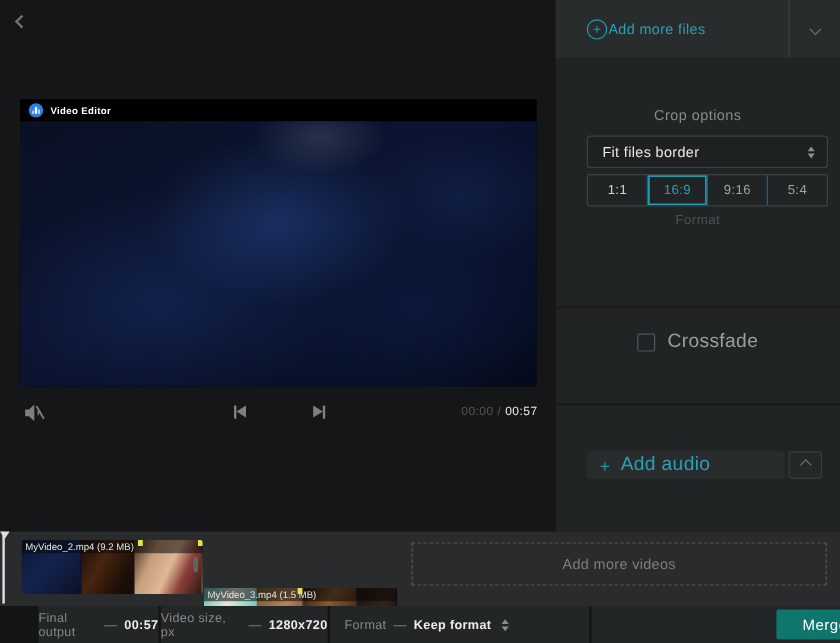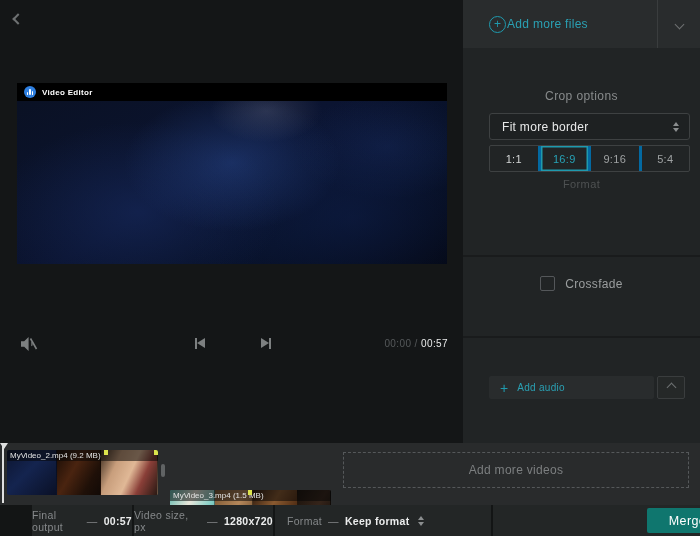--- a/index.html
+++ b/index.html
@@ -10,21 +10,21 @@
     -webkit-font-smoothing:antialiased;
   }
   
   .editor-pane { position:absolute; left:0; top:0; width:463px; height:443px; background:#141617; }
   .back-btn { position:absolute; left:14px; top:9px; width:16px; height:16px; cursor:pointer; }
   .chev { display:inline-block; width:8px; height:8px; border-right:2px solid #6e7172; border-bottom:2px solid #6e7172; }
   .chev.left { transform:rotate(135deg); }
   .chev.down { width:7px; height:7px; border-width:1.5px; transform:rotate(45deg); }
   .chev.up   { width:7px; height:7px; border-width:1.5px; transform:rotate(225deg); }
 
-  .video-frame { position:absolute; left:17px; top:83px; width:430px; height:181px; background:#000; }
+  .video-frame { position:absolute; left:17px; top:83px; width:430px; height:239px; background:#000; }
   .video-topbar { position:absolute; left:0; top:0; right:0; height:18px; background:#000; display:flex; align-items:center; padding-left:7px; }
   .logo-circle { width:12px; height:12px; border-radius:50%; background:#2e7fe0; display:flex; align-items:flex-end; justify-content:center; gap:1px; padding-bottom:3px; }
   .logo-circle i { display:block; width:1.5px; background:#fff; border-radius:1px; }
   .logo-circle i:nth-child(1){ height:3px; } .logo-circle i:nth-child(2){ height:6px; } .logo-circle i:nth-child(3){ height:4px; }
   .video-title { color:#ffffff; font-size:8px; font-weight:bold; letter-spacing:.3px; margin-left:6px; }
   .video-canvas {
     position:absolute; left:0; right:0; top:18px; bottom:0;
     background:
       radial-gradient(80px 45px at 58% 6%, rgba(120,125,150,.28), transparent 70%),
       radial-gradient(150px 95px at 50% 38%, rgba(40,72,142,.50), transparent 72%),
@@ -50,39 +50,39 @@
   .sb-header-label { color:#2aa0b3; font-size:12px; letter-spacing:.3px; margin-left:1px; }
   .sb-header-toggle { position:absolute; right:0; top:0; width:43px; height:48px; border-left:1px solid #3a3d3e; display:flex; align-items:center; justify-content:center; cursor:pointer; }
   .sb-divider { position:absolute; left:0; right:0; height:2px; background:#191b1c; }
   .crop-title { position:absolute; top:89px; left:0; width:100%; text-align:center; color:#888b8c; font-size:12px; letter-spacing:.4px; }
   .mode-select { position:absolute; top:113px; left:26px; width:201px; height:27px; background:#1e2122; border:1px solid #3e4142; border-radius:3px; display:flex; align-items:center; cursor:pointer; }
   .mode-select .value { color:#e8e9e9; font-size:12px; letter-spacing:.3px; margin-left:12px; flex:1; }
   .stepper { display:flex; flex-direction:column; gap:2px; margin-right:10px; }
   .tri-up-s   { width:0; height:0; border-left:3.5px solid transparent; border-right:3.5px solid transparent; border-bottom:4px solid #8b8e8f; }
   .tri-down-s { width:0; height:0; border-left:3.5px solid transparent; border-right:3.5px solid transparent; border-top:4px solid #8b8e8f; }
   .ratio-group { position:absolute; top:145px; left:26px; width:201px; height:27px; border:1px solid #3e4142; border-radius:2px; display:flex; }
-  .ratio-cell { flex:1; display:flex; align-items:center; justify-content:center; font-size:11px; letter-spacing:.3px; color:#9fa2a3; border-right:3px solid #0369a1; cursor:pointer; }
+  .ratio-cell { flex:1; display:flex; align-items:center; justify-content:center; font-size:11px; letter-spacing:.3px; color:#9fa2a3; border-right:1px solid #0369a1; cursor:pointer; }
   .ratio-cell:last-child { border-right:none; }
   .ratio-cell.first { color:#d4d6d6; }
   .ratio-cell.selected { color:#27a2b6; box-shadow:inset 0 0 0 1.5px #1f9aae; }
   .preset-label { position:absolute; top:178px; left:0; width:100%; text-align:center; color:#4e5152; font-size:11px; letter-spacing:.4px; }
   .crossfade-row { position:absolute; top:276px; left:0; width:100%; display:flex; align-items:center; justify-content:center; gap:10px; }
   .checkbox { width:15px; height:15px; border:1px solid #54575a; border-radius:2px; background:transparent; cursor:pointer; }
-  .crossfade-label { color:#9b9e9f; font-size:12px; letter-spacing:.3px; }
+  .crossfade-label { color:#9b9e9f; font-size:16px; letter-spacing:.3px; }
   .audio-bar { position:absolute; top:376px; left:26px; width:165px; height:23px; background:#292c2d; border-radius:2px; display:flex; align-items:center; cursor:pointer; }
   .audio-plus { color:#1f9aae; font-size:14px; line-height:1; margin-left:11px; }
-  .audio-label { color:#2aa0b3; font-size:10px; letter-spacing:.3px; margin-left:9px; }
+  .audio-label { color:#2aa0b3; font-size:16px; letter-spacing:.3px; margin-left:9px; }
   .audio-toggle { position:absolute; top:376px; left:194px; width:28px; height:23px; background:#252828; border:1px solid #3a3d3e; border-radius:2px; display:flex; align-items:center; justify-content:center; cursor:pointer; }
 
   
   .timeline { position:absolute; left:0; top:443px; width:700px; height:62px; background:#292b2c; }
   .playhead { position:absolute; left:2px; top:1px; width:2px; height:59px; background:#dfe0e0; z-index:5; }
   .playhead-flag { position:absolute; left:0; top:0; width:0; height:0; border-left:4px solid transparent; border-right:4px solid transparent; border-top:6px solid #dfe0e0; z-index:6; }
   .clip { position:absolute; top:7px; height:45px; border-radius:2px; overflow:hidden; cursor:pointer; }
-  .clip-1 { left:7px; width:151px; }
+  .clip-1 { left:18px; width:151px; }
   .clip-2 { left:170px; width:161px;margin-top:40px; }
   .film { position:absolute; inset:0; display:flex; }
   .film span { display:block; height:100%; border-right:1px solid rgba(0,0,0,.45); }
   .clip-label { position:absolute; left:0; top:0; right:0; height:11px; background:rgba(8,8,8,.55); color:#e2e3e3; font-size:8px; line-height:11px; padding-left:3px; white-space:nowrap; overflow:hidden; z-index:2; }
   .trim-mark { position:absolute; top:0; width:4px; height:5px; background:#dce44c; z-index:3; }
   .clip-handle { position:absolute; left:161px; top:21px; width:4px; height:13px; background:#606364; border-radius:2px; cursor:ew-resize; }
   .add-videos-box { position:absolute; left:343px; top:9px; width:346px; height:36px; border:1px dashed #55585a; display:flex; align-items:center; justify-content:center; color:#7c7f80; font-size:12px; letter-spacing:.3px; cursor:pointer; }
 
   
   .f1a { width:50px; background:linear-gradient(135deg,#0c1530 0%,#14244f 45%,#0a1026 100%); }
@@ -158,21 +158,21 @@
       <span class="plus-circle">+</span>
       <span class="sb-header-label">Add more files</span>
       <span class="sb-header-toggle">
         <span class="chev down"></span>
       </span>
     </div>
 
     <div class="crop-title">Crop options</div>
 
     <div class="mode-select">
-      <span class="value">Fit more border</span>
+      <span class="value">Fit files border</span>
       <span class="stepper">
         <span class="tri-up-s"></span>
           <span class="tri-down-s"></span>
       </span>
     </div>
 
     <div class="ratio-group">
       <div class="ratio-cell first">1:1</div>
       <div class="ratio-cell selected">16:9</div>
       <div class="ratio-cell">9:16</div>

